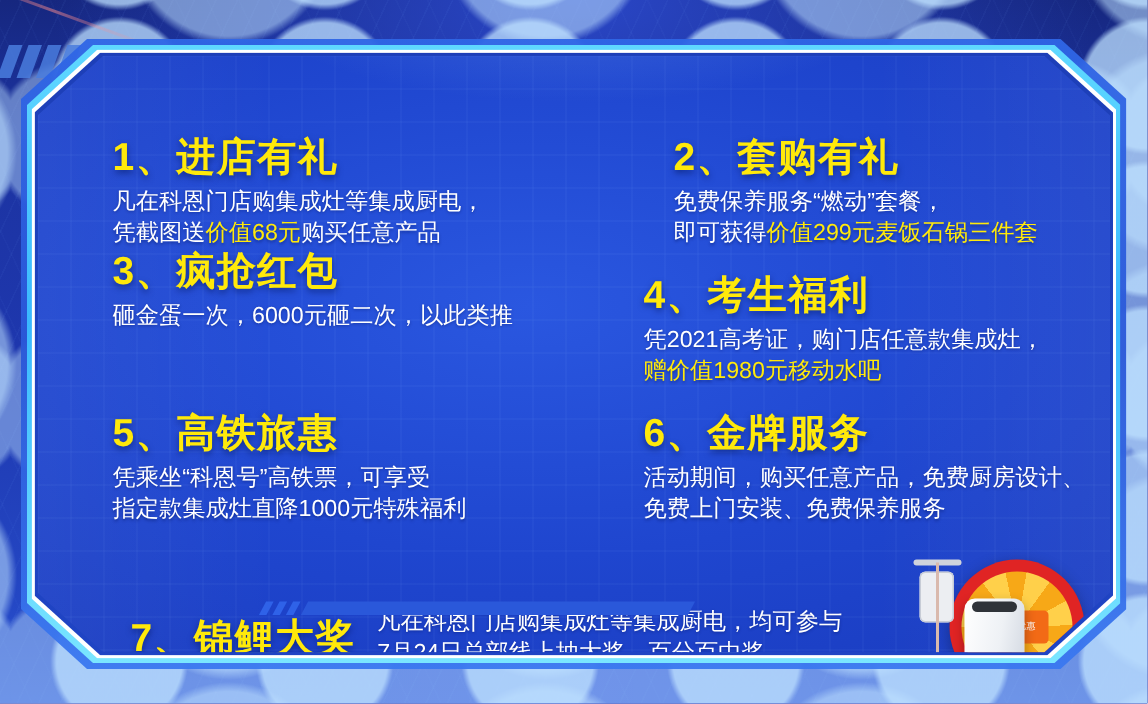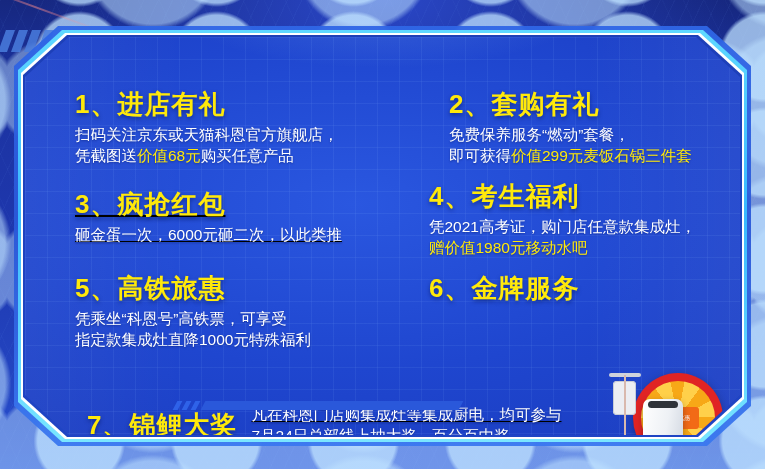--- a/index.html
+++ b/index.html
@@ -121,21 +121,21 @@
     line-height:21px;
     white-space:nowrap;
     text-shadow:0 1px 2px rgba(0,20,90,.45);
   }
   .item .line .hl{ color:#ffe90a; }
   .body-block{ margin-top:5px; }
 
   
   .item7{ position:absolute; left:62px; top:367px; display:flex; align-items:center; }
   .item7 .num-title{ font-size:26px; }
-  .item7 .body-block{ margin-top:0; margin-left:14px;text-decoration:underline; }
+  .item7 .body-block{ margin-top:0; margin-left:14px; }
 
   
   .slashbar{
     position:absolute; left:150px; bottom:24px; width:300px; height:10px;
   }
   .slashbar i{
     position:absolute; top:0; height:9px; background:#2f62e8; transform:skewX(-28deg);
   }
   .slashbar i.a{ left:0; width:5px;}
   .slashbar i.b{ left:9px; width:5px;}
@@ -198,34 +198,34 @@
     <div class="panel-gap chamfer"></div>
     <div class="panel-face chamfer">
       <div class="panel-grid"></div>
       <div class="panel-vglow"></div>
 
       <div class="content">
 
         <div class="item" style="left:50px; top:52px;">
           <div class="num-title">1、进店有礼</div>
           <div class="body-block">
-              <div class="line"><span>扫码关注京东或天猫科恩官方旗舰店，</span></div>
+              <div class="line"><span>凡在科恩门店购集成灶等集成厨电，</span></div>
               <div class="line"><span>凭截图送</span><span class="hl">价值68元</span><span>购买任意产品</span></div>
             </div>
         </div>
 
         <div class="item" style="left:424px; top:52px;">
           <div class="num-title">2、套购有礼</div>
           <div class="body-block">
               <div class="line"><span>免费保养服务“燃动”套餐，</span></div>
               <div class="line"><span>即可获得</span><span class="hl">价值299元麦饭石锅三件套</span></div>
             </div>
         </div>
 
-        <div class="item" style="left:50px; top:152px;text-decoration:underline;">
+        <div class="item" style="left:50px; top:128px;">
           <div class="num-title">3、疯抢红包</div>
           <div class="body-block">
               <div class="line"><span>砸金蛋一次，6000元砸二次，以此类推</span></div>
             </div>
         </div>
 
         <div class="item" style="left:404px; top:144px;">
           <div class="num-title">4、考生福利</div>
           <div class="body-block">
               <div class="line"><span>凭2021高考证，购门店任意款集成灶，</span></div>
@@ -236,20 +236,24 @@
         <div class="item" style="left:50px; top:236px;">
           <div class="num-title">5、高铁旅惠</div>
           <div class="body-block">
               <div class="line"><span>凭乘坐“科恩号”高铁票，可享受</span></div>
               <div class="line"><span>指定款集成灶直降1000元特殊福利</span></div>
             </div>
         </div>
 
         <div class="item" style="left:404px; top:236px;">
           <div class="num-title">6、金牌服务</div>
+          <div class="body-block">
+              <div class="line"><span>活动期间，购买任意产品，免费厨房设计、</span></div>
+              <div class="line"><span>免费上门安装、免费保养服务</span></div>
+            </div>
         </div>
 
         <div class="item item7">
           <div class="num-title">7、锦鲤大奖</div>
           <div class="body-block">
               <div class="line"><span>凡在科恩门店购集成灶等集成厨电，均可参与</span></div>
               <div class="line"><span>7月24日总部线上抽大奖，百分百中奖</span></div>
             </div>
         </div>
 

